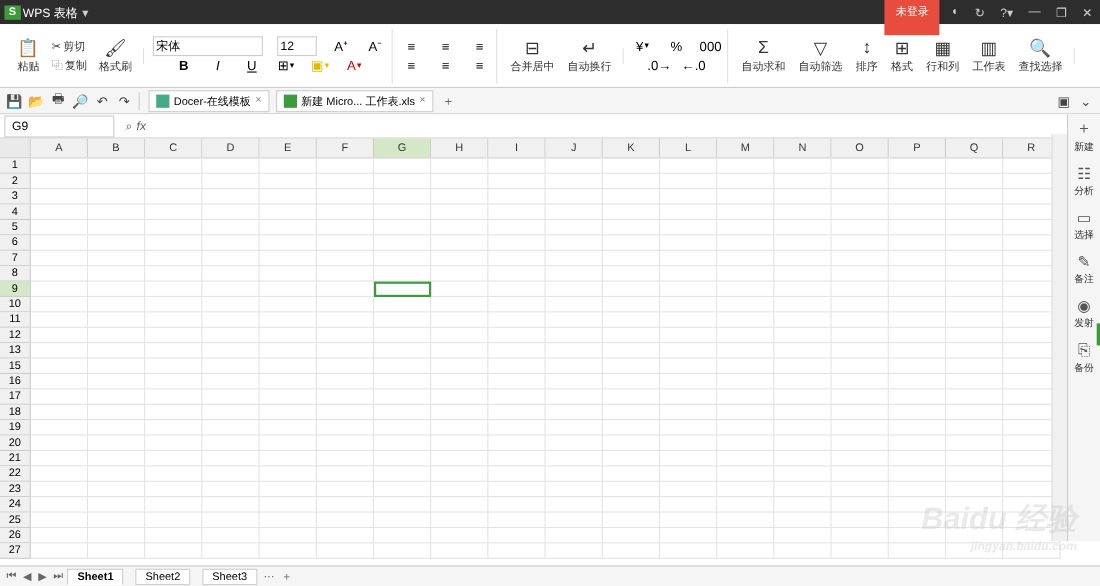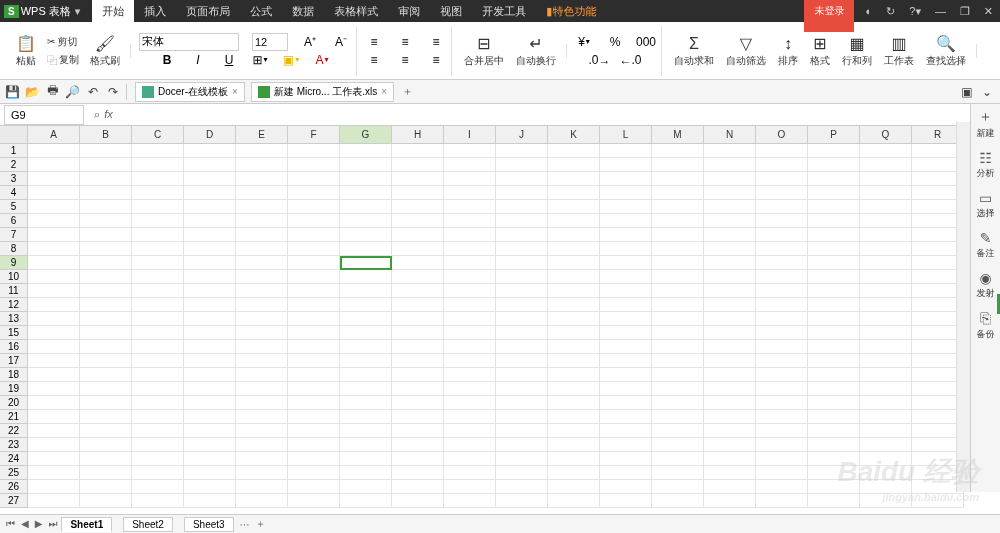--- a/index.html
+++ b/index.html
@@ -38,21 +38,21 @@
 .qat .sep { width: 1px; height: 16px; background: #ccc; margin: 0 2px; }
 .doc-tab { display: flex; align-items: center; height: 20px; border: 1px solid #ccc; background: #fff; padding: 0 6px; margin-left: 4px; cursor: pointer; gap: 4px; font-size: 10px; }
 .doc-tab.active { background: #fff; }
 .doc-tab .dico { width: 12px; height: 12px; background: #3c9c3c; }
 .doc-tab .dico.blue { background: #4a8; }
 .doc-tab .close { color: #888; cursor: pointer; }
 .qat .plus { margin-left: 6px; cursor: pointer; color: #666; }
 
 
 .formula-bar { height: 22px; border-bottom: 1px solid #ccc; display: flex; align-items: center; background: #fff; }
-.cell-ref { width: 80px; height: 20px; border: 1px solid #ccc; margin: 0 4px; padding: 0 6px; display: flex; align-items: center; font-size: 11px; }
+.cell-ref { width: 100px; height: 20px; border: 1px solid #ccc; margin: 0 4px; padding: 0 6px; display: flex; align-items: center; font-size: 11px; }
 .fx-btns { display: flex; gap: 4px; padding: 0 6px; color: #666; }
 .fx-btns span { cursor: pointer; }
 .formula-input { flex: 1; height: 18px; border: none; outline: none; padding: 0 4px; }
 
 
 .grid-wrap { position: relative; height: 388px; display: flex; }
 .grid-main { flex: 1; overflow: hidden; position: relative; }
 .col-headers { display: flex; height: 18px; background: #f0f0f0; border-bottom: 1px solid #ccc; }
 .corner { width: 28px; height: 18px; background: #eaeaea; border-right: 1px solid #ccc; border-bottom: 1px solid #ccc; }
 .col-h { width: 52px; text-align: center; line-height: 18px; border-right: 1px solid #ccc; font-size: 10px; color: #333; background: #f0f0f0; cursor: pointer; }
@@ -83,32 +83,20 @@
 
 .scroll-v { position: absolute; right: 30px; top: 122px; width: 14px; height: 370px; background: #f0f0f0; border-left: 1px solid #ddd; }
 </style>
 </head>
 <body>
 
 <div class="titlebar">
   <span class="logo">S</span>
   <span class="app-name">WPS 表格</span>
   <span class="drop">▾</span>
-  <div class="tabs">
-    <span class="tab active">开始</span>
-    <span class="tab">插入</span>
-    <span class="tab">页面布局</span>
-    <span class="tab">公式</span>
-    <span class="tab">数据</span>
-    <span class="tab">表格样式</span>
-    <span class="tab">审阅</span>
-    <span class="tab">视图</span>
-    <span class="tab">开发工具</span>
-    <span class="tab special">▮<span>特色功能</span></span>
-  </div>
   <div class="spacer"></div>
   <span class="login-btn">未登录</span>
   <div class="win-icons">
     <span>◐</span>
     <span>↻</span>
     <span>?▾</span>
     <span>—</span>
     <span>❐</span>
     <span>✕</span>
   </div>

